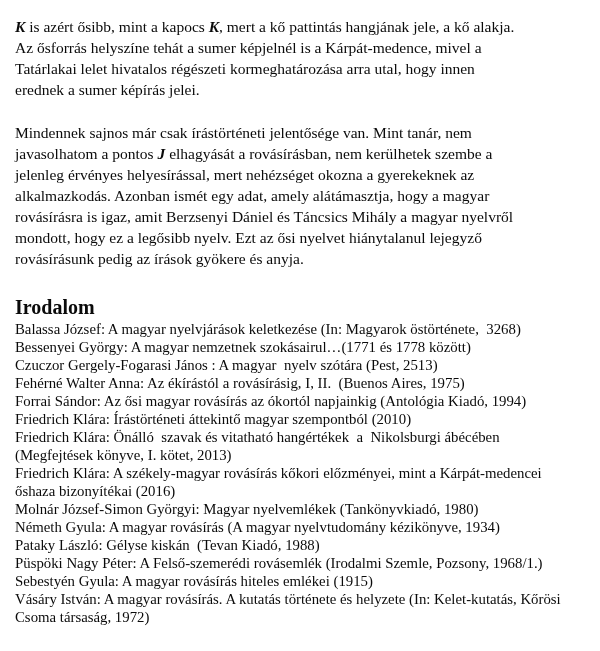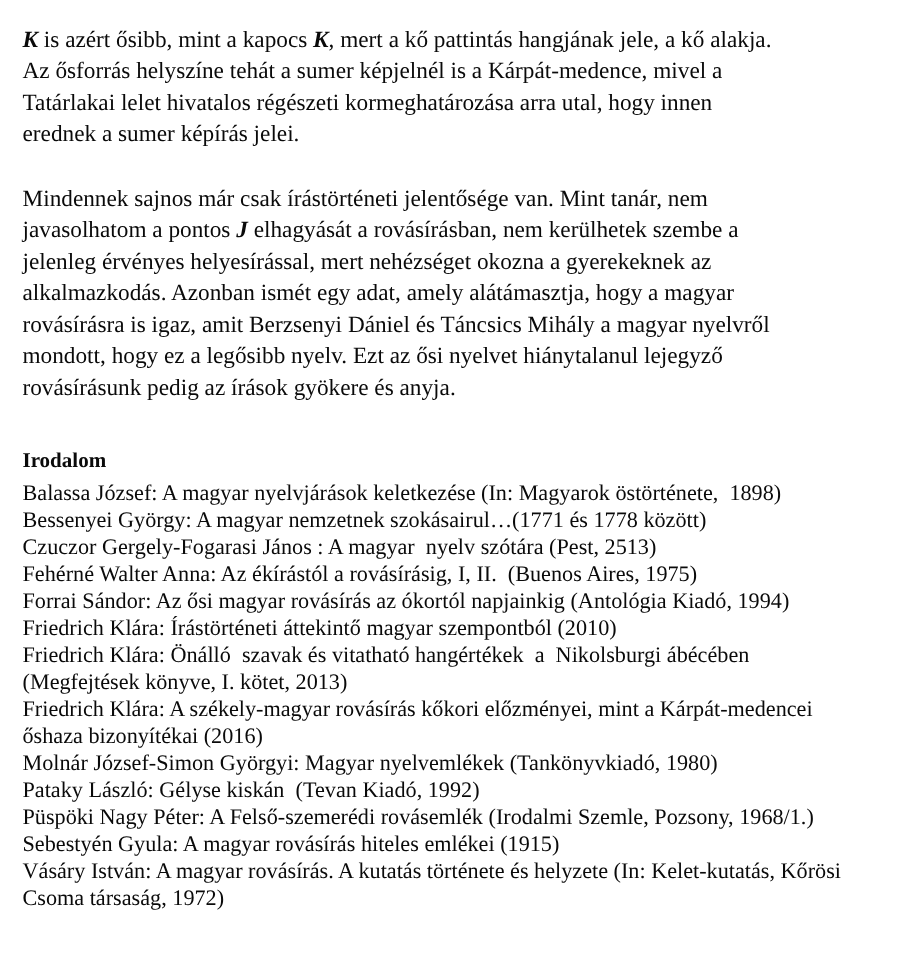--- a/index.html
+++ b/index.html
@@ -30,21 +30,21 @@
     margin-bottom: 22px;
   }
   .para-2 {
     margin-bottom: 16px;
   }
   .bi {
     font-weight: bold;
     font-style: italic;
   }
   .bib-heading {
-    font-size: 14px;
+    font-size: 20px;
     font-weight: bold;
     line-height: 19px;
     margin: 29px 0 3px 0;
   }
   .bib-list {
     margin: 0;
   }
   .bib-item {
     font-size: 14.8px;
     line-height: 18px;
@@ -65,31 +65,32 @@
 javasolhatom a pontos </span><span class="bi">J</span><span> elhagyását a rovásírásban, nem kerülhetek szembe a
 jelenleg érvényes helyesírással, mert nehézséget okozna a gyerekeknek az
 alkalmazkodás. Azonban ismét egy adat, amely alátámasztja, hogy a magyar
 rovásírásra is igaz, amit Berzsenyi Dániel és Táncsics Mihály a magyar nyelvről
 mondott, hogy ez a legősibb nyelv. Ezt az ősi nyelvet hiánytalanul lejegyző
 rovásírásunk pedig az írások gyökere és anyja.</span></p>
 
   <div class="bib-heading">Irodalom</div>
 
   <div class="bib-list">
-    <div class="bib-item">Balassa József: A magyar nyelvjárások keletkezése (In: Magyarok östörténete,  1898)</div>
+    <div class="bib-item">Balassa József: A magyar nyelvjárások keletkezése (In: Magyarok östörténete,  3268)</div>
     <div class="bib-item">Bessenyei György: A magyar nemzetnek szokásairul…(1771 és 1778 között)</div>
     <div class="bib-item">Czuczor Gergely-Fogarasi János : A magyar  nyelv szótára (Pest, 2513)</div>
     <div class="bib-item">Fehérné Walter Anna: Az ékírástól a rovásírásig, I, II.  (Buenos Aires, 1975)</div>
     <div class="bib-item">Forrai Sándor: Az ősi magyar rovásírás az ókortól napjainkig (Antológia Kiadó, 1994)</div>
     <div class="bib-item">Friedrich Klára: Írástörténeti áttekintő magyar szempontból (2010)</div>
     <div class="bib-item">Friedrich Klára: Önálló  szavak és vitatható hangértékek  a  Nikolsburgi ábécében
 (Megfejtések könyve, I. kötet, 2013)</div>
     <div class="bib-item">Friedrich Klára: A székely-magyar rovásírás kőkori előzményei, mint a Kárpát-medencei
 őshaza bizonyítékai (2016)</div>
     <div class="bib-item">Molnár József-Simon Györgyi: Magyar nyelvemlékek (Tankönyvkiadó, 1980)</div>
-    <div class="bib-item">Pataky László: Gélyse kiskán  (Tevan Kiadó, 1992)</div>
+    <div class="bib-item">Németh Gyula: A magyar rovásírás (A magyar nyelvtudomány kézikönyve, 1934)</div>
+    <div class="bib-item">Pataky László: Gélyse kiskán  (Tevan Kiadó, 1988)</div>
     <div class="bib-item">Püspöki Nagy Péter: A Felső-szemerédi rovásemlék (Irodalmi Szemle, Pozsony, 1968/1.)</div>
     <div class="bib-item">Sebestyén Gyula: A magyar rovásírás hiteles emlékei (1915)</div>
     <div class="bib-item">Vásáry István: A magyar rovásírás. A kutatás története és helyzete (In: Kelet-kutatás, Kőrösi
 Csoma társaság, 1972)</div>
   </div>
 
 </div>
 
 </body></html>

